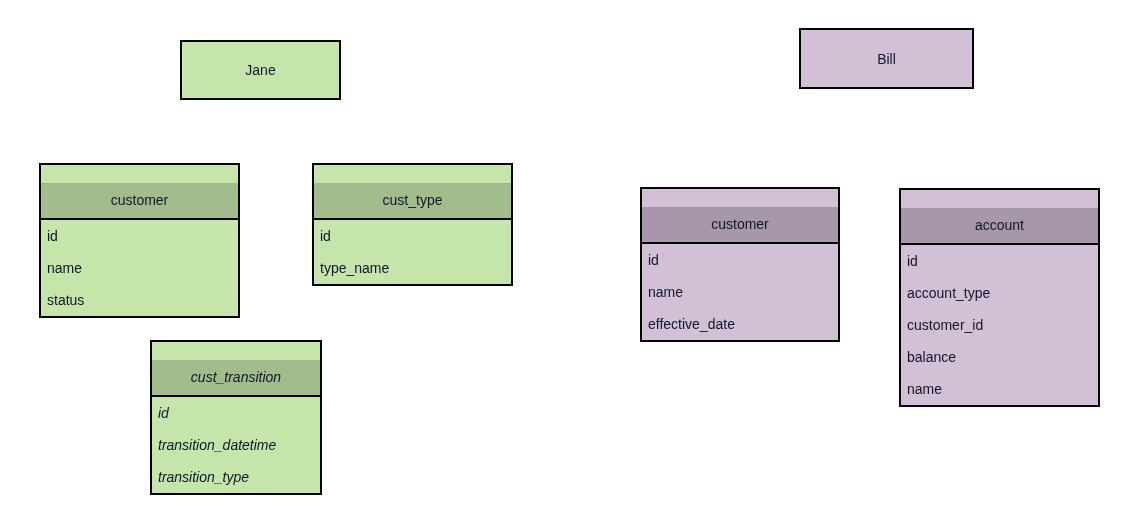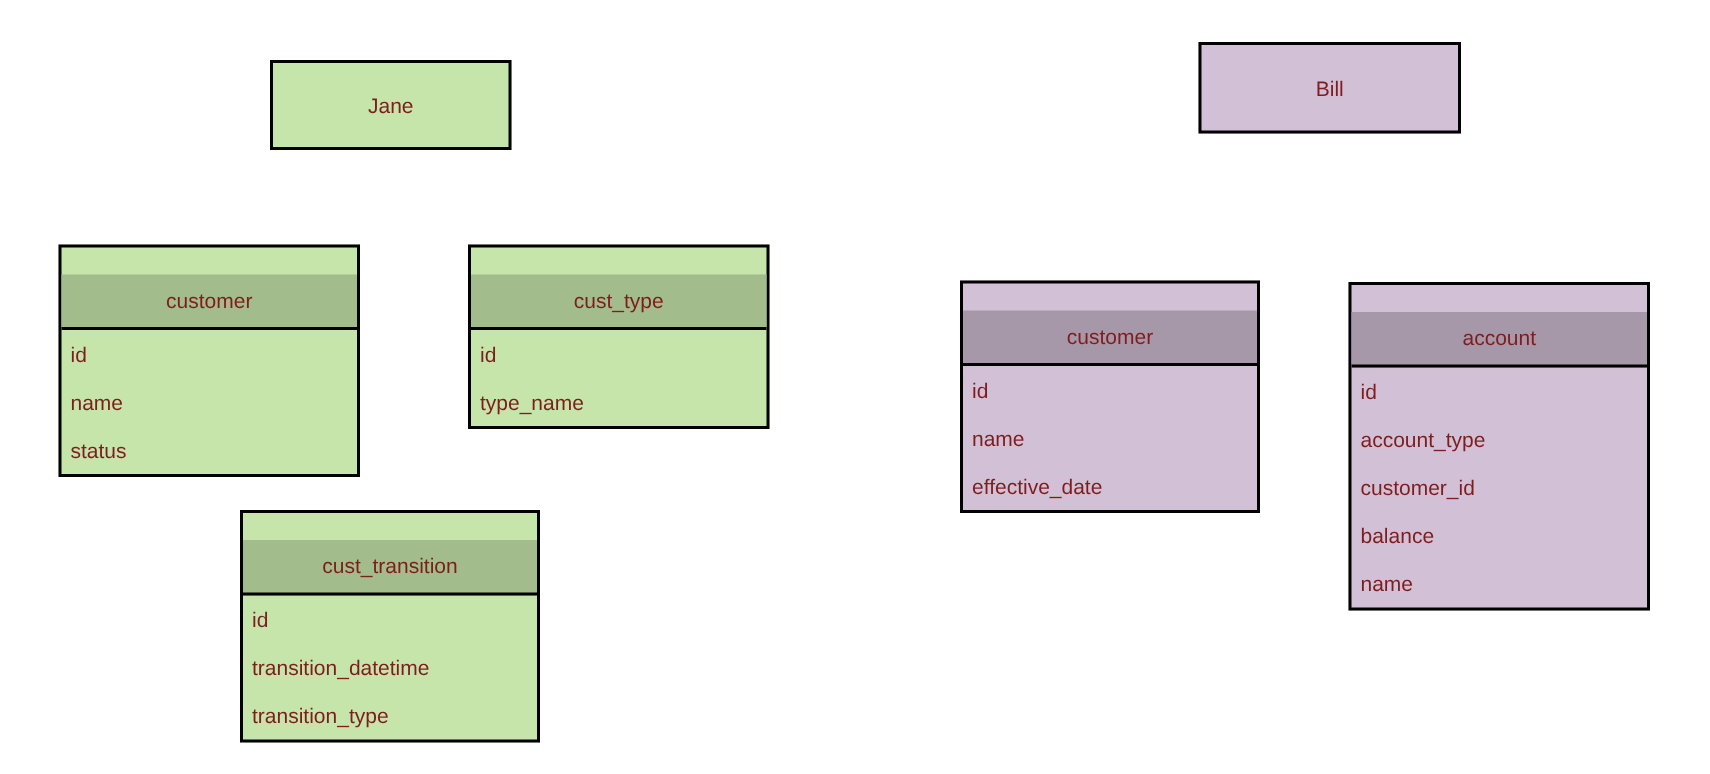--- a/index.html
+++ b/index.html
@@ -2,21 +2,21 @@
 <html><head>
 <meta charset="utf-8">
 <style>
   html, body { margin: 0; padding: 0; background: #ffffff; }
   .canvas {
     position: relative;
     width: 1140px;
     height: 516px;
     background: #ffffff;
     font-family: "Liberation Sans", sans-serif;
-    color: #7f1d1d;
+    color: #0f172a;
     overflow: hidden;
   }
   
   .actor {
     position: absolute;
     border: 2px solid #000000;
     box-sizing: border-box;
     display: flex;
     align-items: center;
     justify-content: center;
@@ -44,21 +44,21 @@
     line-height: 32px;
     padding-left: 6px;
   }
   .etable.green { background: #c5e5ab; }
   .etable.green .hd { background: #a2bc8c; }
   .etable.purple { background: #d2c0d6; }
   .etable.purple .hd { background: #a698a8; }
 
   .t-jane-customer        { left: 39px;  top: 163px; width: 201px; }
   .t-jane-cust-type       { left: 312px; top: 163px; width: 201px; }
-  .t-jane-cust-transition { left: 160px; top: 340px; width: 200px; }
+  .t-jane-cust-transition { left: 150px; top: 340px; width: 172px; font-style: italic; }
   .t-bill-customer        { left: 640px; top: 187px; width: 200px; }
   .t-bill-account         { left: 899px; top: 188px; width: 201px; }
 </style>
 </head>
 <body>
 
 <div class="canvas">
 
   <div class="actor actor-jane">
     <span>Jane</span>

